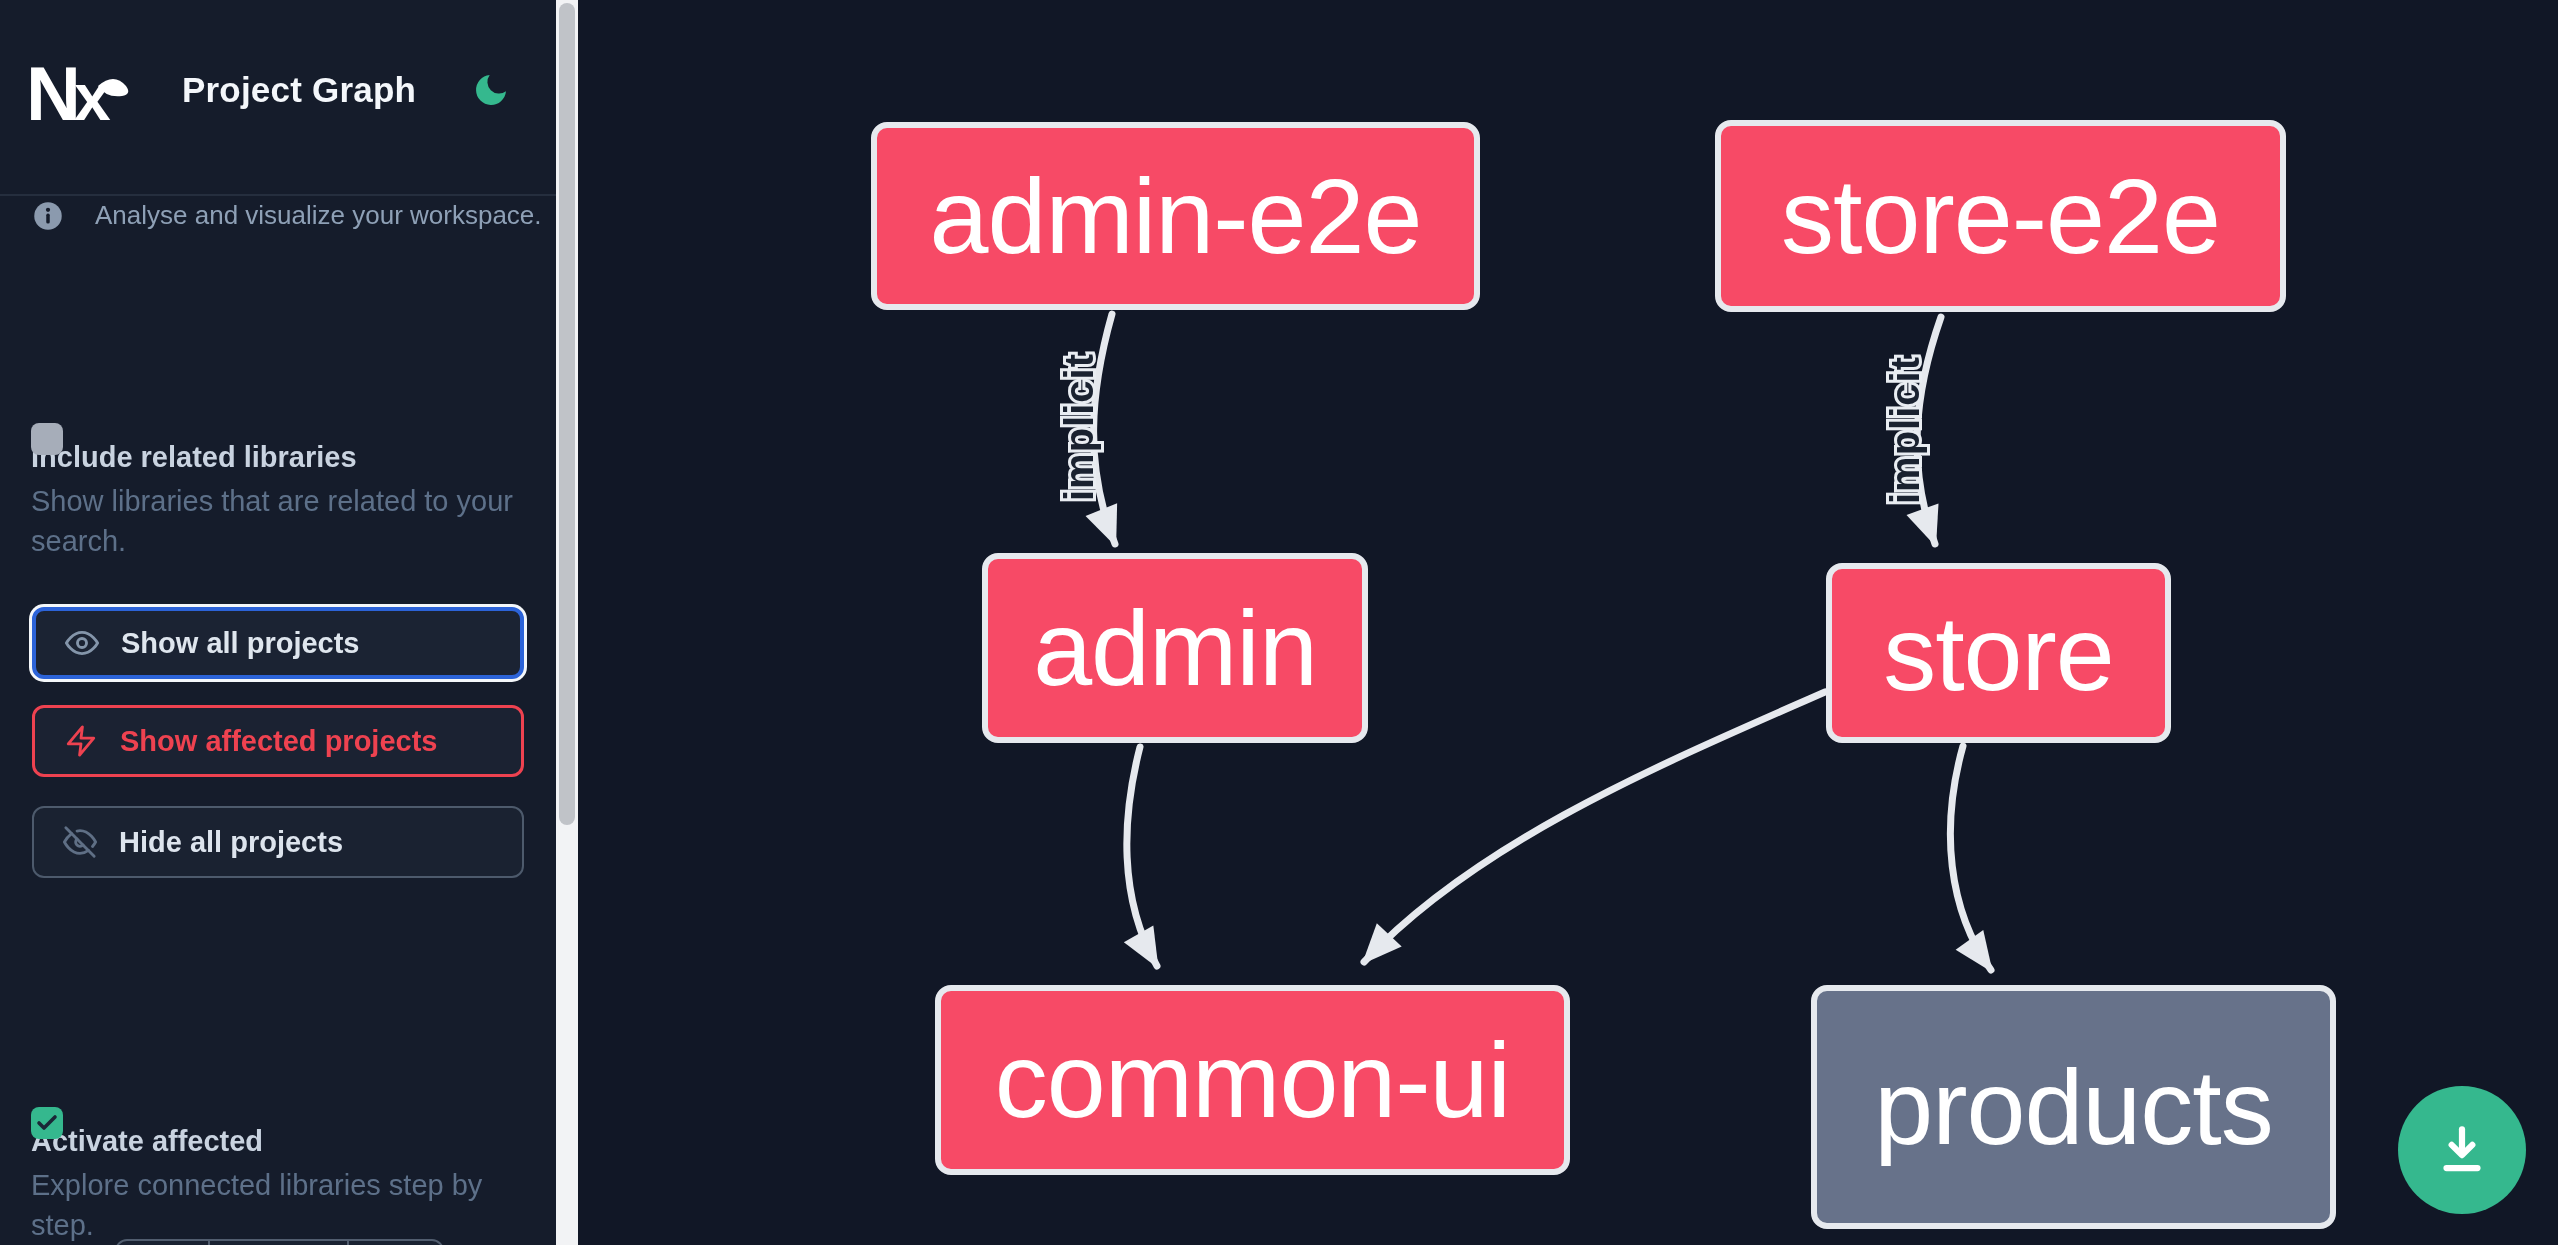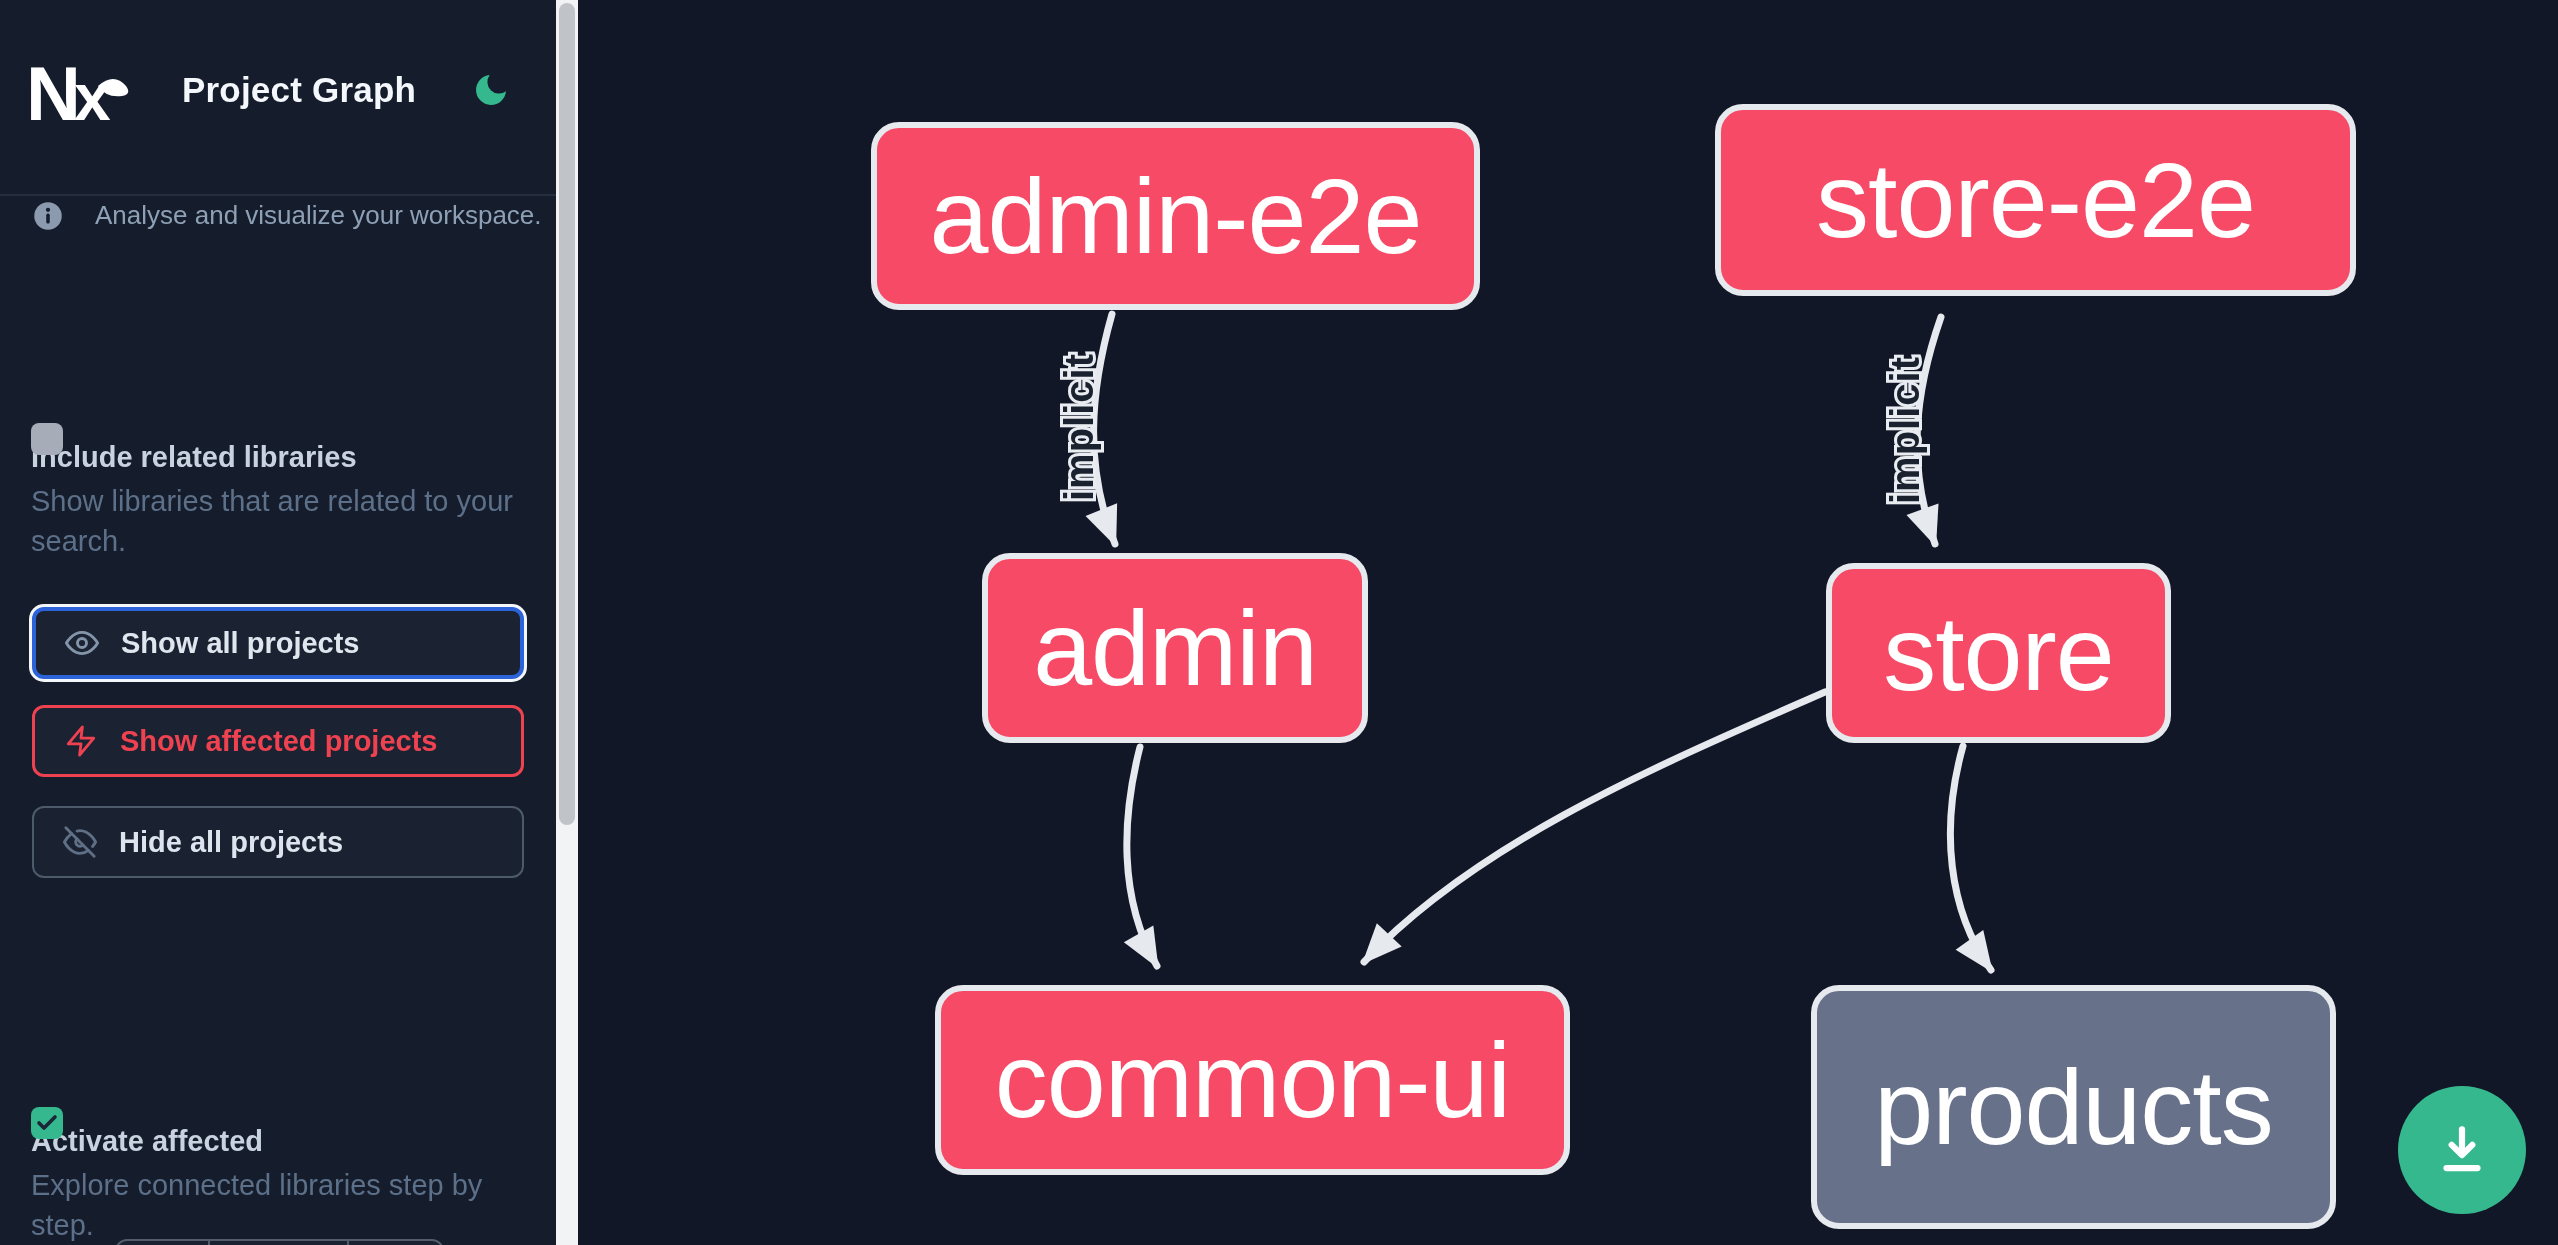--- a/index.html
+++ b/index.html
@@ -44,25 +44,25 @@
   .proximity-partial .c3 { flex:1; }
 
   
   .scrollbar { position:absolute; left:556px; top:0; width:22px; height:1245px; background:#f2f3f5; }
   .scroll-thumb { position:absolute; left:3px; top:3px; width:16px; height:822px; background:#c0c3c8; border-radius:8px; }
 
   
   .canvas { position:absolute; left:578px; top:0; width:1980px; height:1245px; background:#111726; }
   .edges { position:absolute; left:0; top:0; width:1980px; height:1245px; }
 
-  .node { position:absolute; border:6px solid #e6e9ee; border-radius:28px; color:#ffffff; font-size:106px; font-weight:400; display:flex; align-items:center; justify-content:center; letter-spacing:-1px; cursor:pointer; }
+  .node { position:absolute; border:6px solid #e6e9ee; border-radius:16px; color:#ffffff; font-size:106px; font-weight:400; display:flex; align-items:center; justify-content:center; letter-spacing:-1px; cursor:pointer; }
   .node-pink { background:#f74a66; }
   .node-gray { background:#67728a; }
   #node-admin-e2e { left:293px;  top:122px; width:609px; height:188px; }
-  #node-store-e2e { left:1137px; top:104px; width:641px; height:192px; }
+  #node-store-e2e { left:1137px; top:120px; width:571px; height:192px; }
   #node-admin     { left:404px;  top:553px; width:386px; height:190px; }
   #node-store     { left:1248px; top:563px; width:345px; height:180px; }
   #node-common-ui { left:357px;  top:985px; width:635px; height:190px; }
   #node-products  { left:1233px; top:985px; width:525px; height:244px; }
 
   .fab { position:absolute; left:1820px; top:1086px; width:128px; height:128px; border-radius:50%; background:#35b88e; border:none; display:flex; align-items:center; justify-content:center; cursor:pointer; }
 </style>
 </head>
 <body>
 

